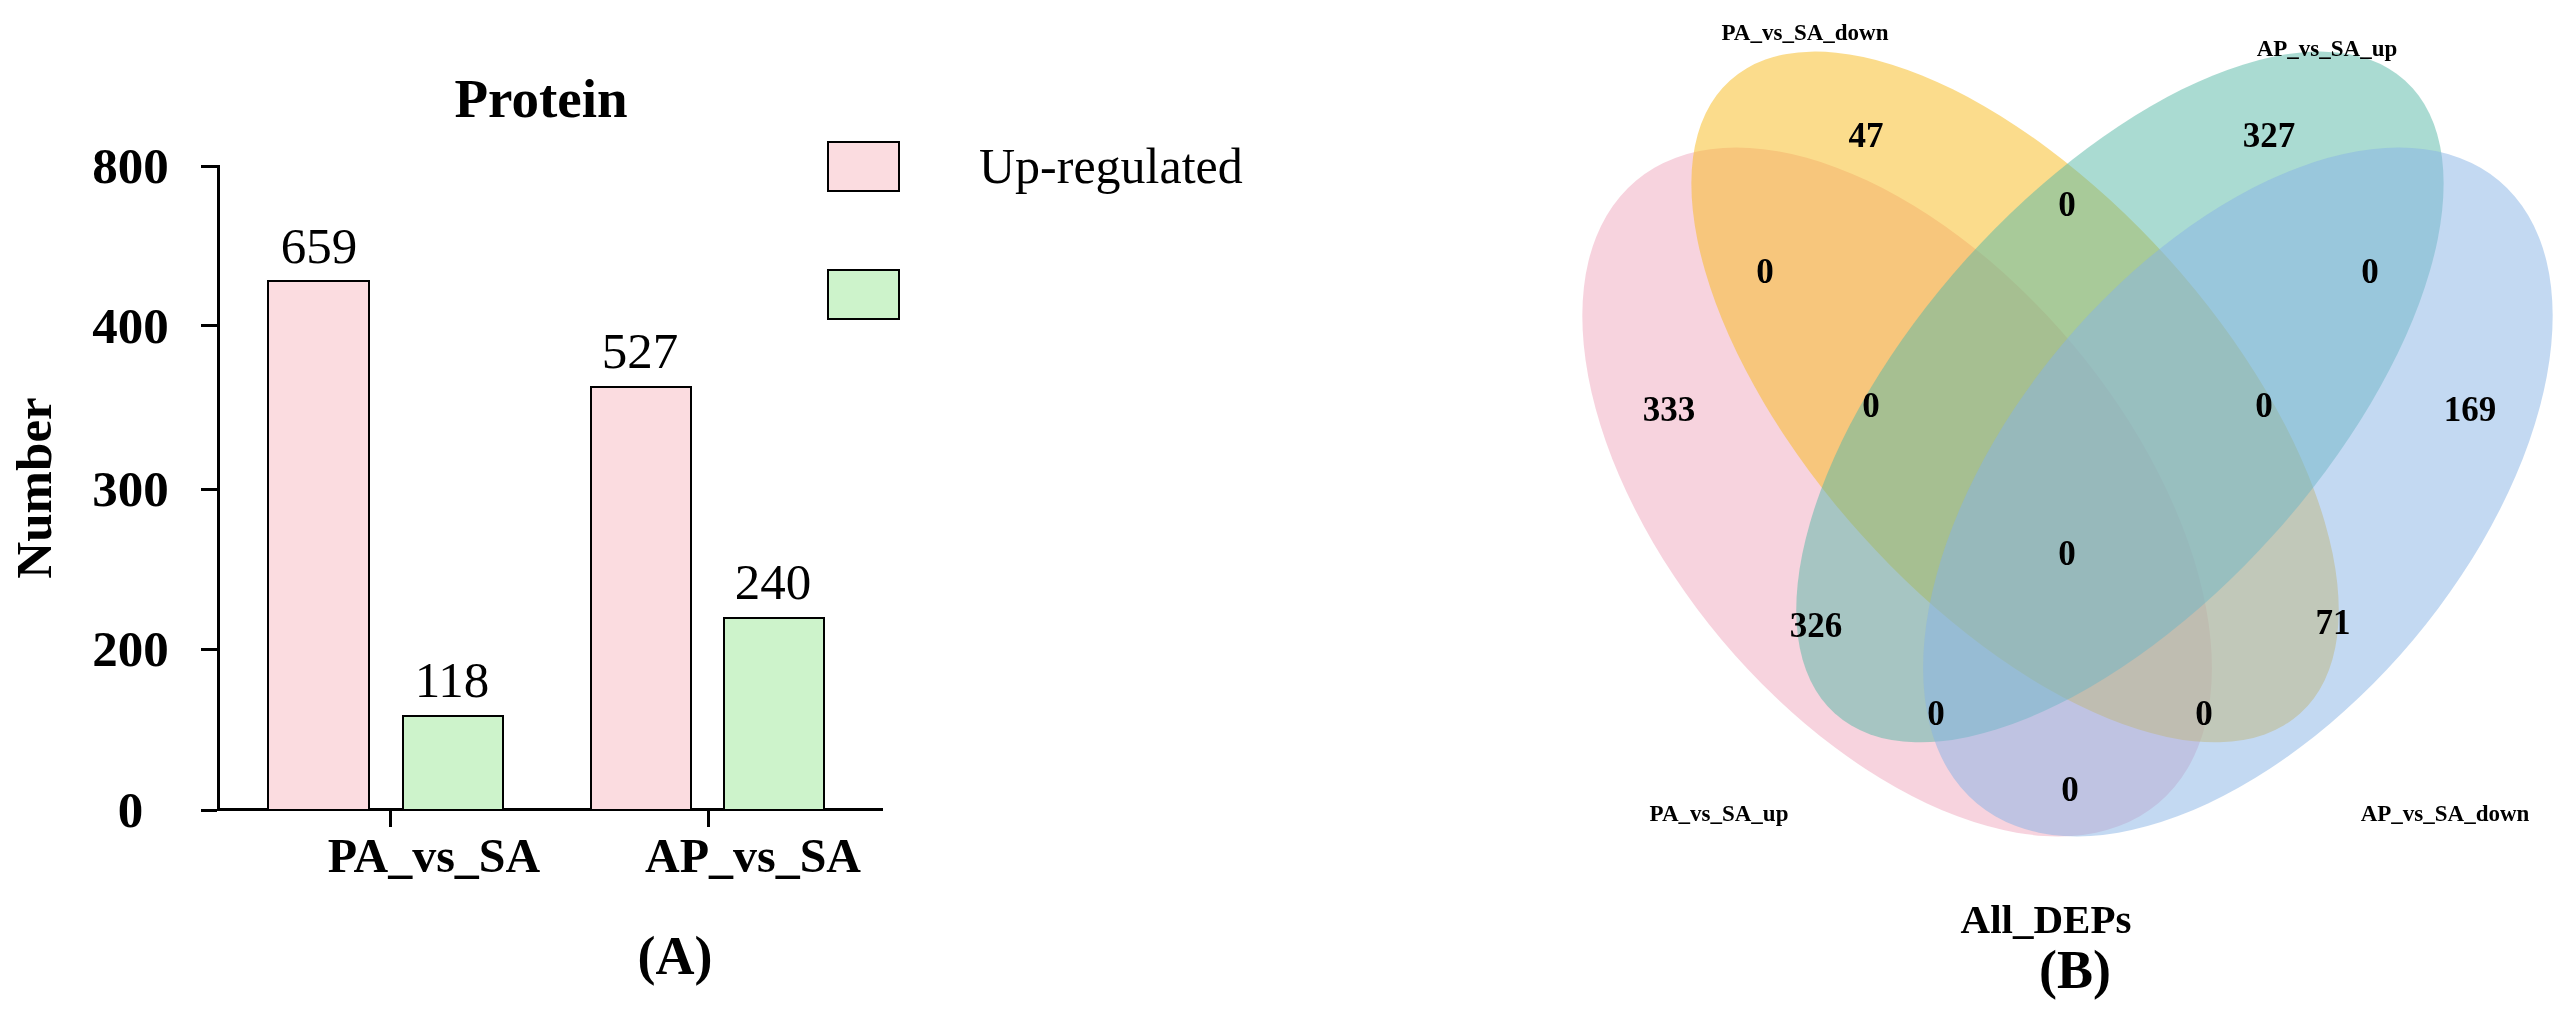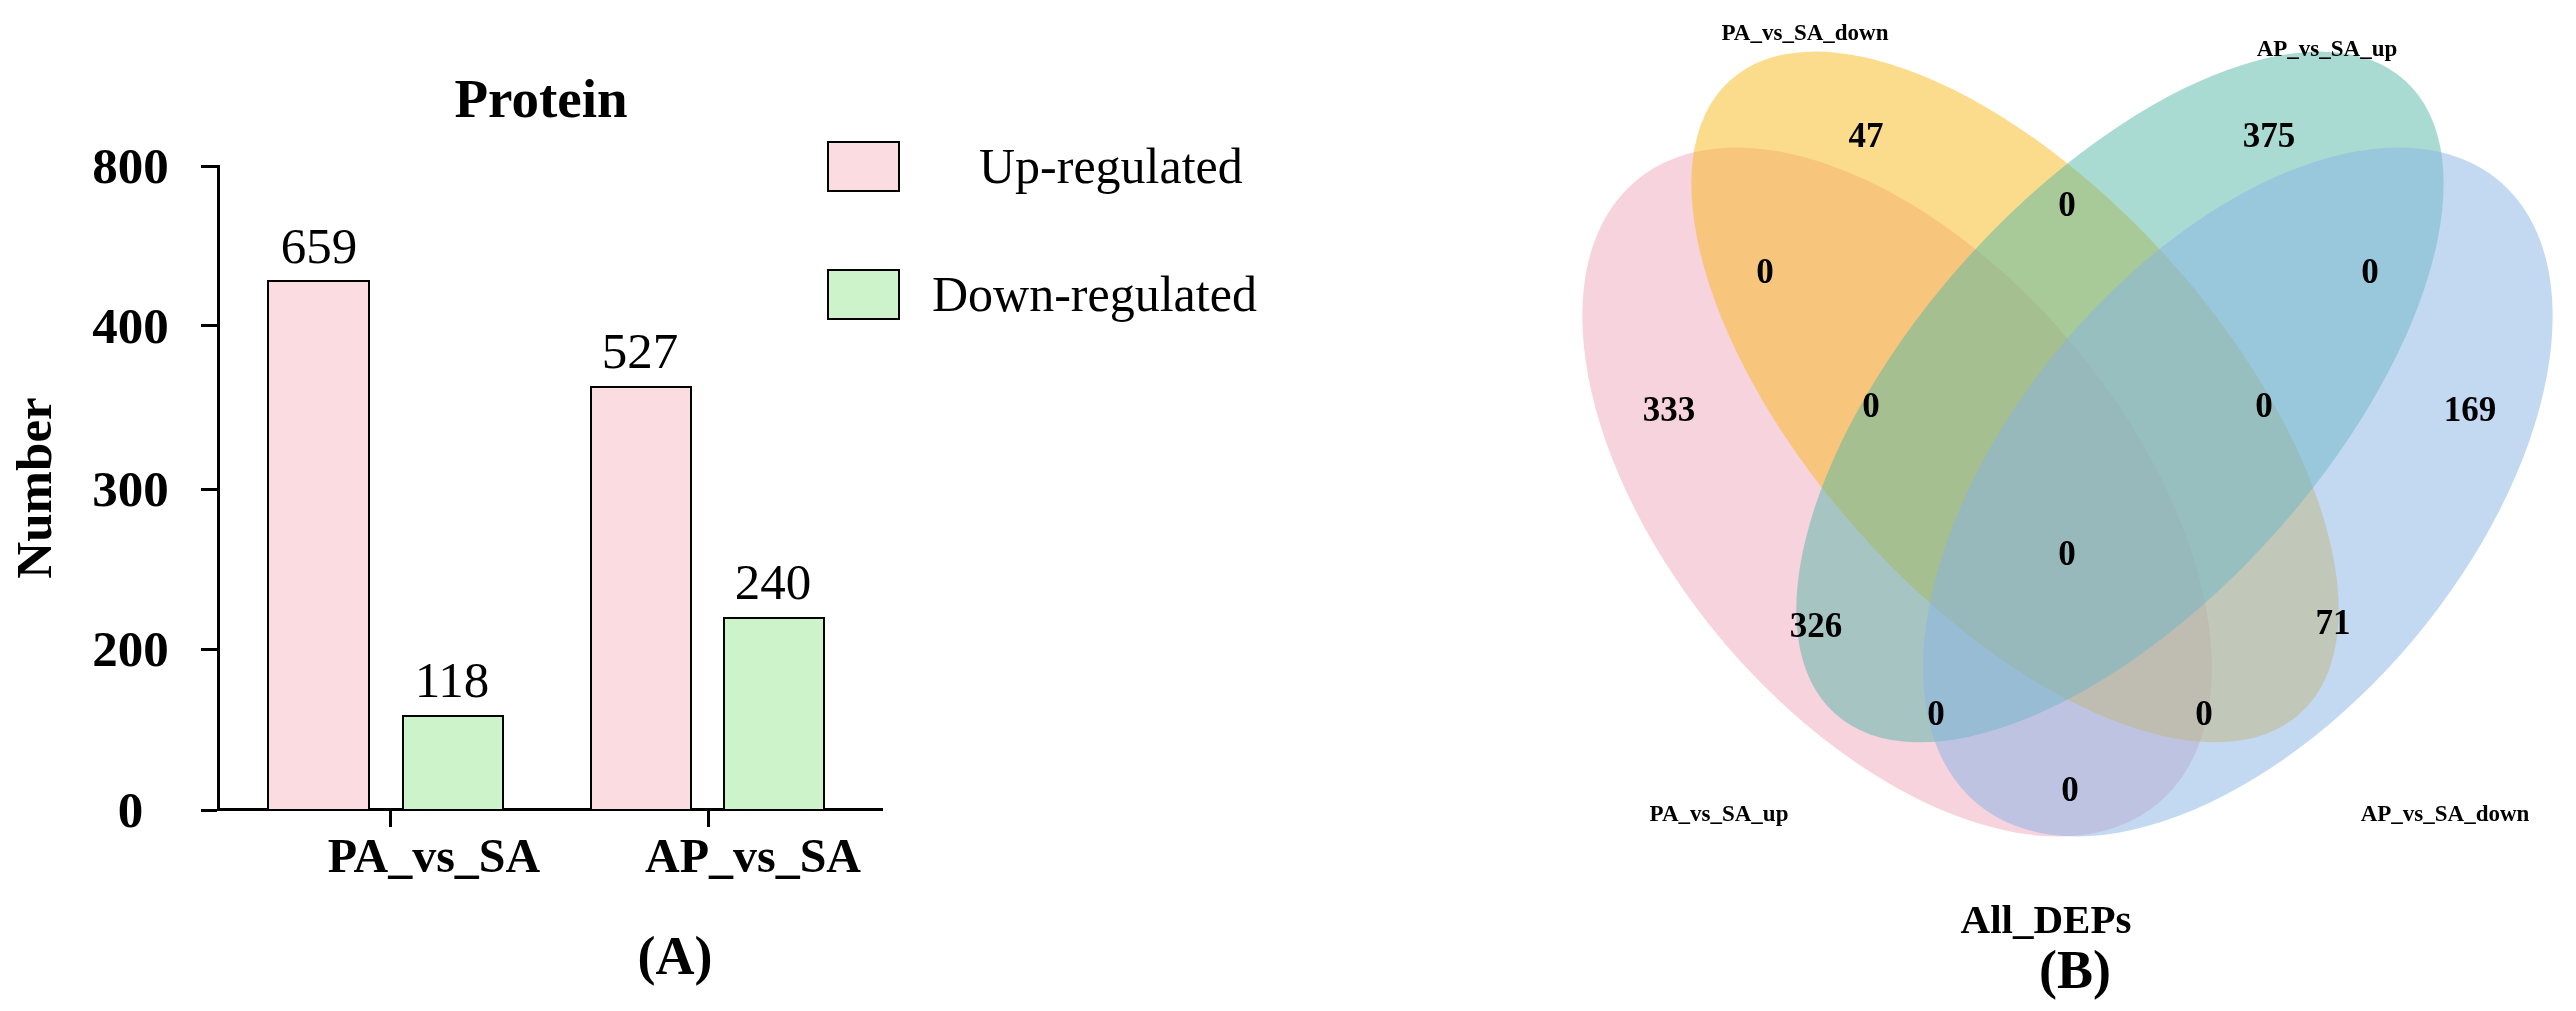--- a/index.html
+++ b/index.html
@@ -60,36 +60,35 @@
 
     <div class="abs axis" style="left:389px;top:811px;width:2.6px;height:15.7px;"></div>
     <div class="abs axis" style="left:707px;top:811px;width:2.6px;height:15.7px;"></div>
 
     <div class="abs ctr xcat" style="left:390px;top:855px;">PA_vs_SA</div>
     <div class="abs ctr xcat" style="left:709px;top:855px;">AP_vs_SA</div>
 
     <div class="abs legend-swatch" style="left:827px;top:141px;background:#FBDCE0;"></div>
     <div class="abs legend-text" style="left:932px;top:166px;margin-left:47px;">Up-regulated</div>
     <div class="abs legend-swatch" style="left:827px;top:269px;background:#CDF3CB;"></div>
-    <div class="abs legend-text" style="left:932px;top:294px;">Down-regulated</div>
 
     <div class="abs ctr panel-letter" style="left:675px;top:956px;">(A)</div>
   </div>
 
   <div class="abs" style="left:1288px;top:0;width:1288px;height:1011px;">
 
     <svg class="abs" style="left:288px;top:56px;overflow:visible;" width="983" height="813" viewBox="0 0 1500 1240">
       <ellipse cx="490" cy="665" rx="620" ry="350" transform="rotate(50 490 665)" fill="#EFA7BD" fill-opacity="0.5"></ellipse>
       <ellipse cx="670" cy="520" rx="650" ry="315" transform="rotate(48 670 520)" fill="#F7B919" fill-opacity="0.5"></ellipse>
       <ellipse cx="830" cy="520" rx="650" ry="315" transform="rotate(-48 830 520)" fill="#56B8A5" fill-opacity="0.5"></ellipse>
       <ellipse cx="1010" cy="665" rx="620" ry="350" transform="rotate(-50 1010 665)" fill="#87B3E5" fill-opacity="0.5"></ellipse>
     </svg>
 
     <div class="abs ctr vnum" style="left:578px;top:136px;">47</div>
-    <div class="abs ctr vnum" style="left:981px;top:136px;">375</div>
+    <div class="abs ctr vnum" style="left:981px;top:136px;">327</div>
     <div class="abs ctr vnum" style="left:779px;top:205px;">0</div>
     <div class="abs ctr vnum" style="left:477px;top:272px;">0</div>
     <div class="abs ctr vnum" style="left:1082px;top:272px;">0</div>
     <div class="abs ctr vnum" style="left:381px;top:410px;">333</div>
     <div class="abs ctr vnum" style="left:583px;top:406px;">0</div>
     <div class="abs ctr vnum" style="left:976px;top:406px;">0</div>
     <div class="abs ctr vnum" style="left:1182px;top:410px;">169</div>
     <div class="abs ctr vnum" style="left:779px;top:554px;">0</div>
     <div class="abs ctr vnum" style="left:528px;top:626px;">326</div>
     <div class="abs ctr vnum" style="left:1045px;top:623px;text-align:center;">71</div>

